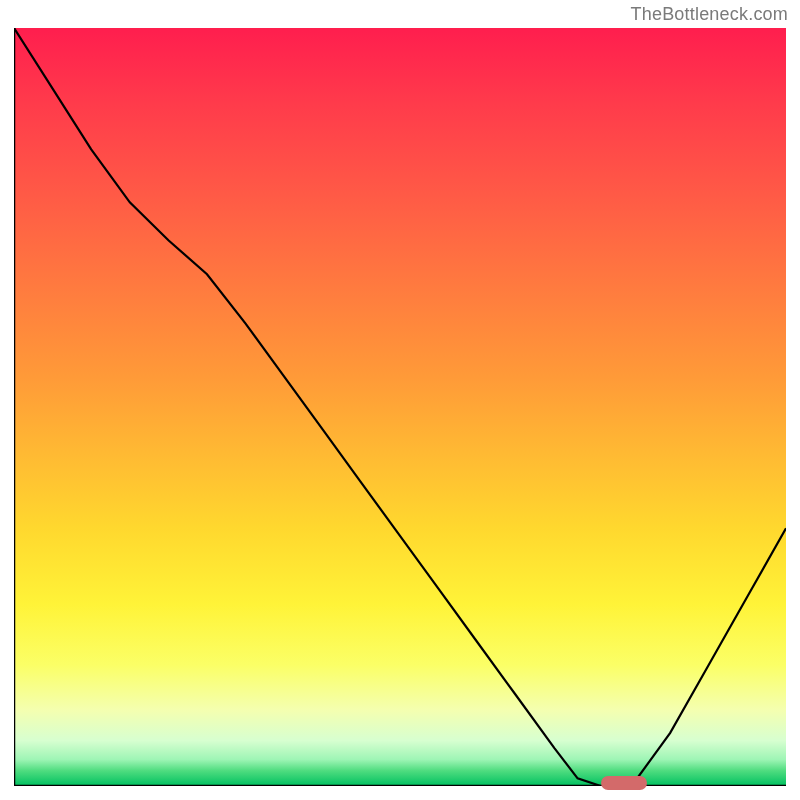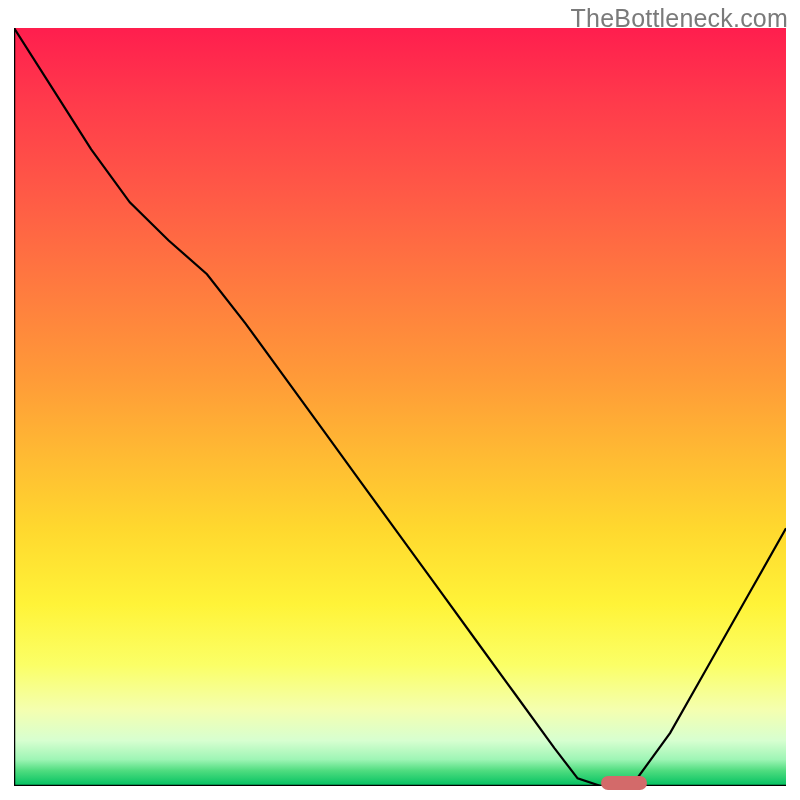--- a/index.html
+++ b/index.html
@@ -13,21 +13,21 @@
   }
   .container {
     position: relative;
     width: 800px;
     height: 800px;
   }
   .watermark {
     position: absolute;
     top: 4px;
     right: 12px;
-    font-size: 25px;
+    font-size: 18px;
     font-weight: 500;
     color: #7a7a7a;
     letter-spacing: 0.2px;
     z-index: 5;
   }
   .plot-area {
     position: absolute;
     left: 14px;
     top: 28px;
     width: 772px;

